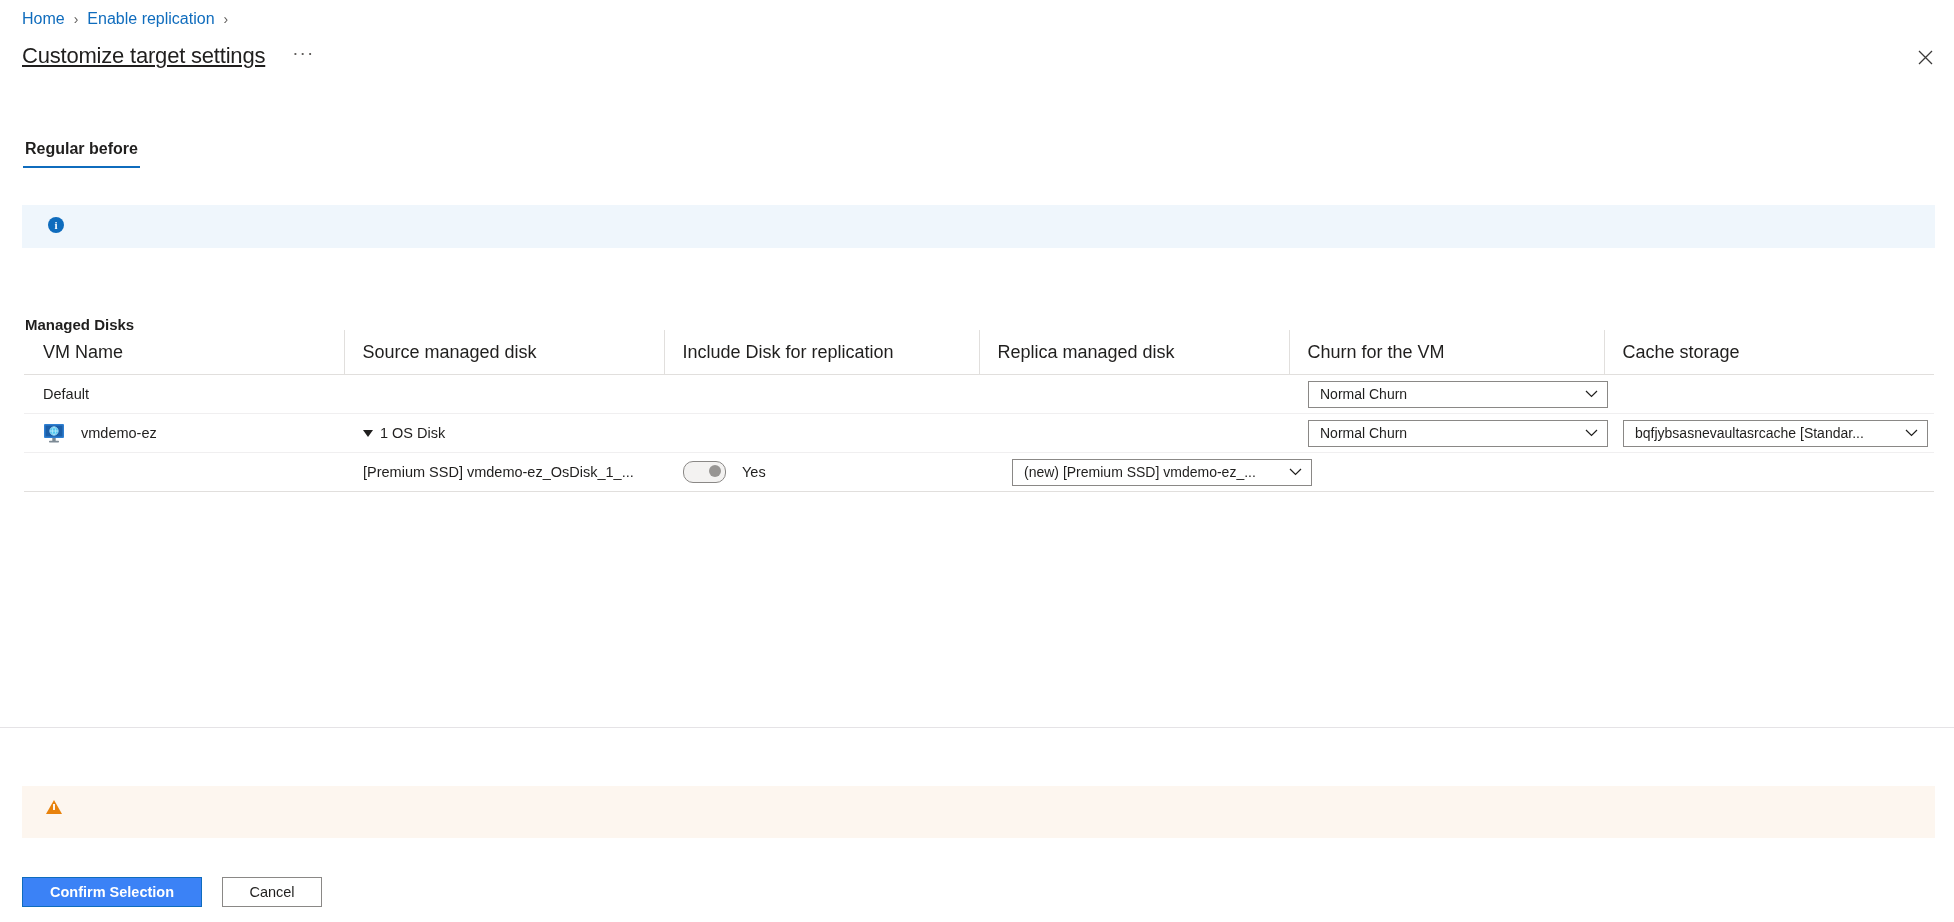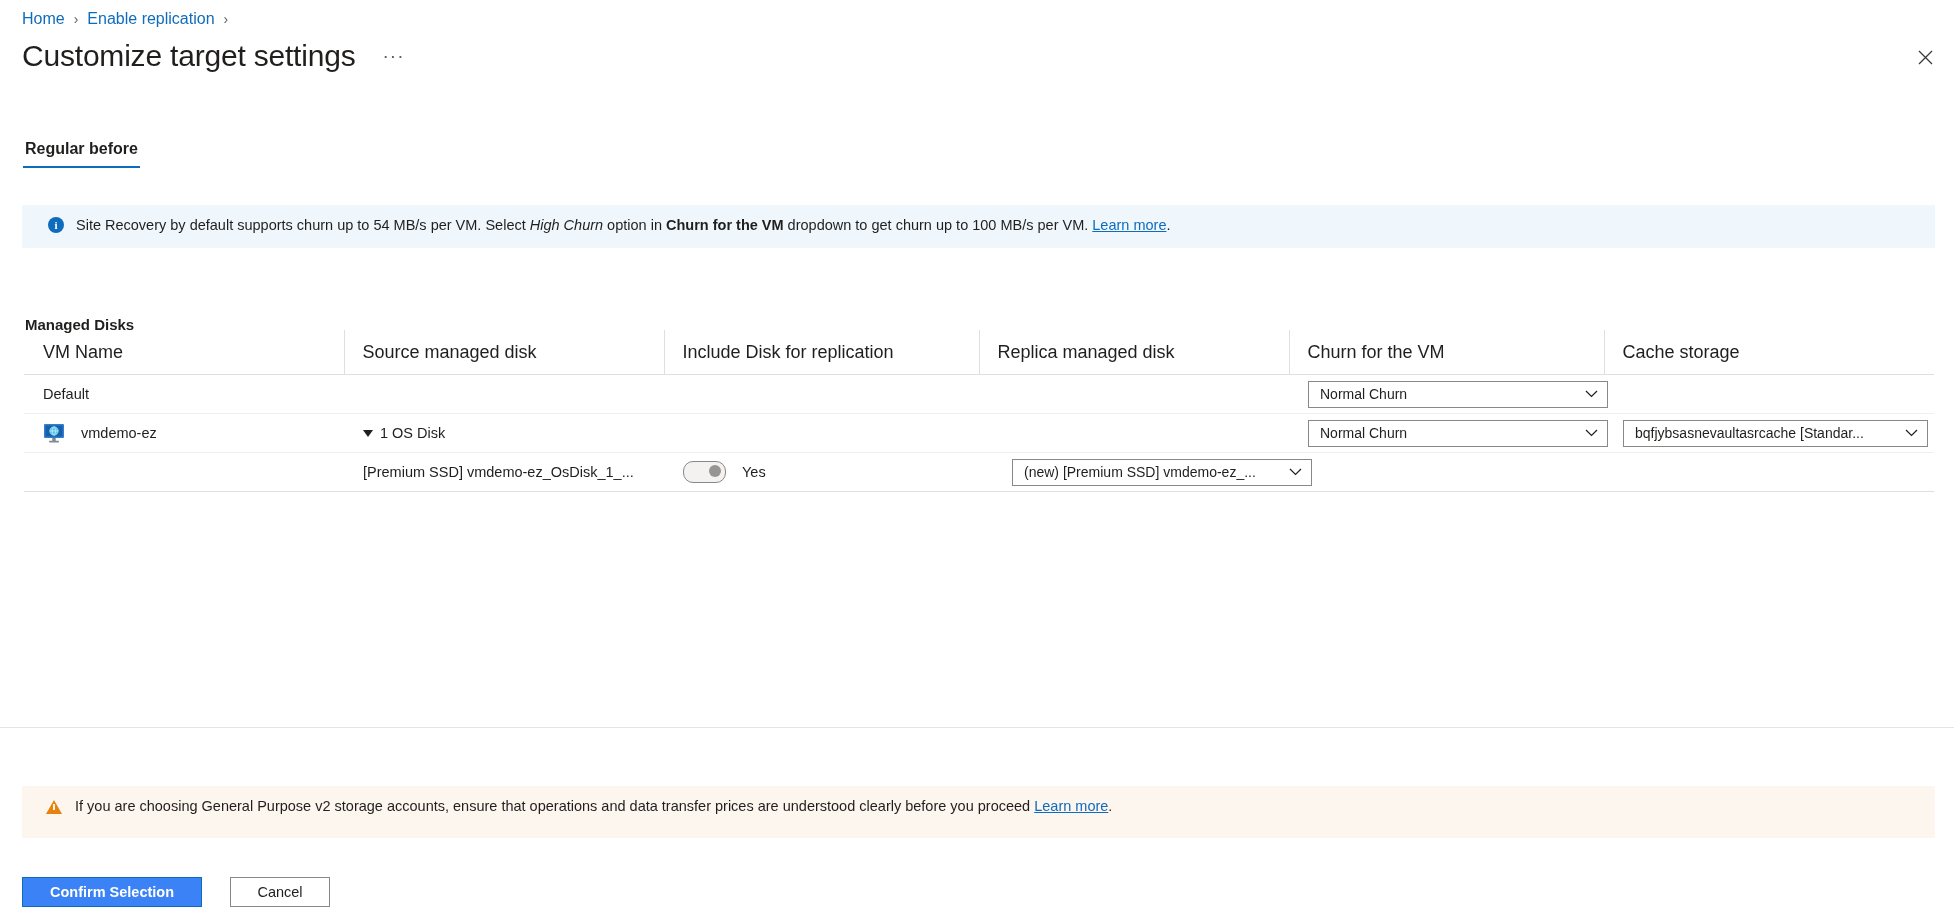--- a/index.html
+++ b/index.html
@@ -41,25 +41,26 @@
 
   
   .title-row {
     position: absolute;
     left: 22px;
     top: 38px;
     display: flex;
     align-items: baseline;
   }
   .page-title {
-    font-size: 30px;
+    font-size: 22px;
     font-weight: 400;
     letter-spacing: -0.2px;
     color: #201f1e;
     line-height: 36px;
+    text-decoration: underline;
   }
   .ellipsis-btn {
     margin-left: 22px;
     font-size: 19px;
     color: #605e5c;
     letter-spacing: 1px;
     line-height: 14px;
     cursor: pointer;
     position: relative;
     top: -4px;
@@ -344,21 +345,21 @@
     font-weight: 600;
     padding: 0 20px;
     min-width: 180px;
   }
   .btn-secondary {
     background: #ffffff;
     color: #201f1e;
     border: 1px solid #8a8886;
     padding: 0 18px;
     min-width: 100px;
-    margin-left: 28px;
+    margin-left: 20px;
   }
 </style>
 </head>
 <body>
 
 <div class="breadcrumb">
   <a class="crumb-link">Home</a>
   <span class="crumb-sep">›</span>
   <a class="crumb-link">Enable replication</a>
   <span class="crumb-sep">›</span>
@@ -374,21 +375,20 @@
     <path d="M1 1 L14 14 M14 1 L1 14" stroke="#3b3a39" stroke-width="1.3" fill="none"></path>
   </svg>
 </div>
 
 <div class="pivot">
   <div class="pivot-tab active">Regular before</div>
 </div>
 
 <div class="info-banner">
   <div class="info-icon">i</div>
-  <div class="info-text"><span>Site Recovery by default supports churn up to 54 MB/s per VM. Select </span><i>High Churn</i><span> option in </span><b>Churn for the VM</b><span> dropdown to get churn up to 100 MB/s per VM. </span><a class="inline-link">Learn more</a><span>.</span></div>
 </div>
 
 <div class="section-label">Managed Disks</div>
 
 <table class="disk-table">
   <colgroup>
     <col class="col-vm">
       <col class="col-src">
       <col class="col-inc">
     <col class="col-replica">
@@ -497,20 +497,19 @@
       <td></td>
     </tr>
   </tbody>
 </table>
 
 <div class="footer-sep"></div>
 
 <div class="warn-banner">
   <div class="warn-icon"></div>
   <div class="warn-text">
-    <div><span>If you are choosing General Purpose v2 storage accounts, ensure that operations and data transfer prices are understood clearly before you proceed </span><a class="inline-link">Learn more</a><span>.</span></div>
   </div>
 </div>
 
 <div class="btn-row">
   <div class="btn btn-primary">Confirm Selection</div>
   <div class="btn btn-secondary">Cancel</div>
 </div>
 
 </body></html>

